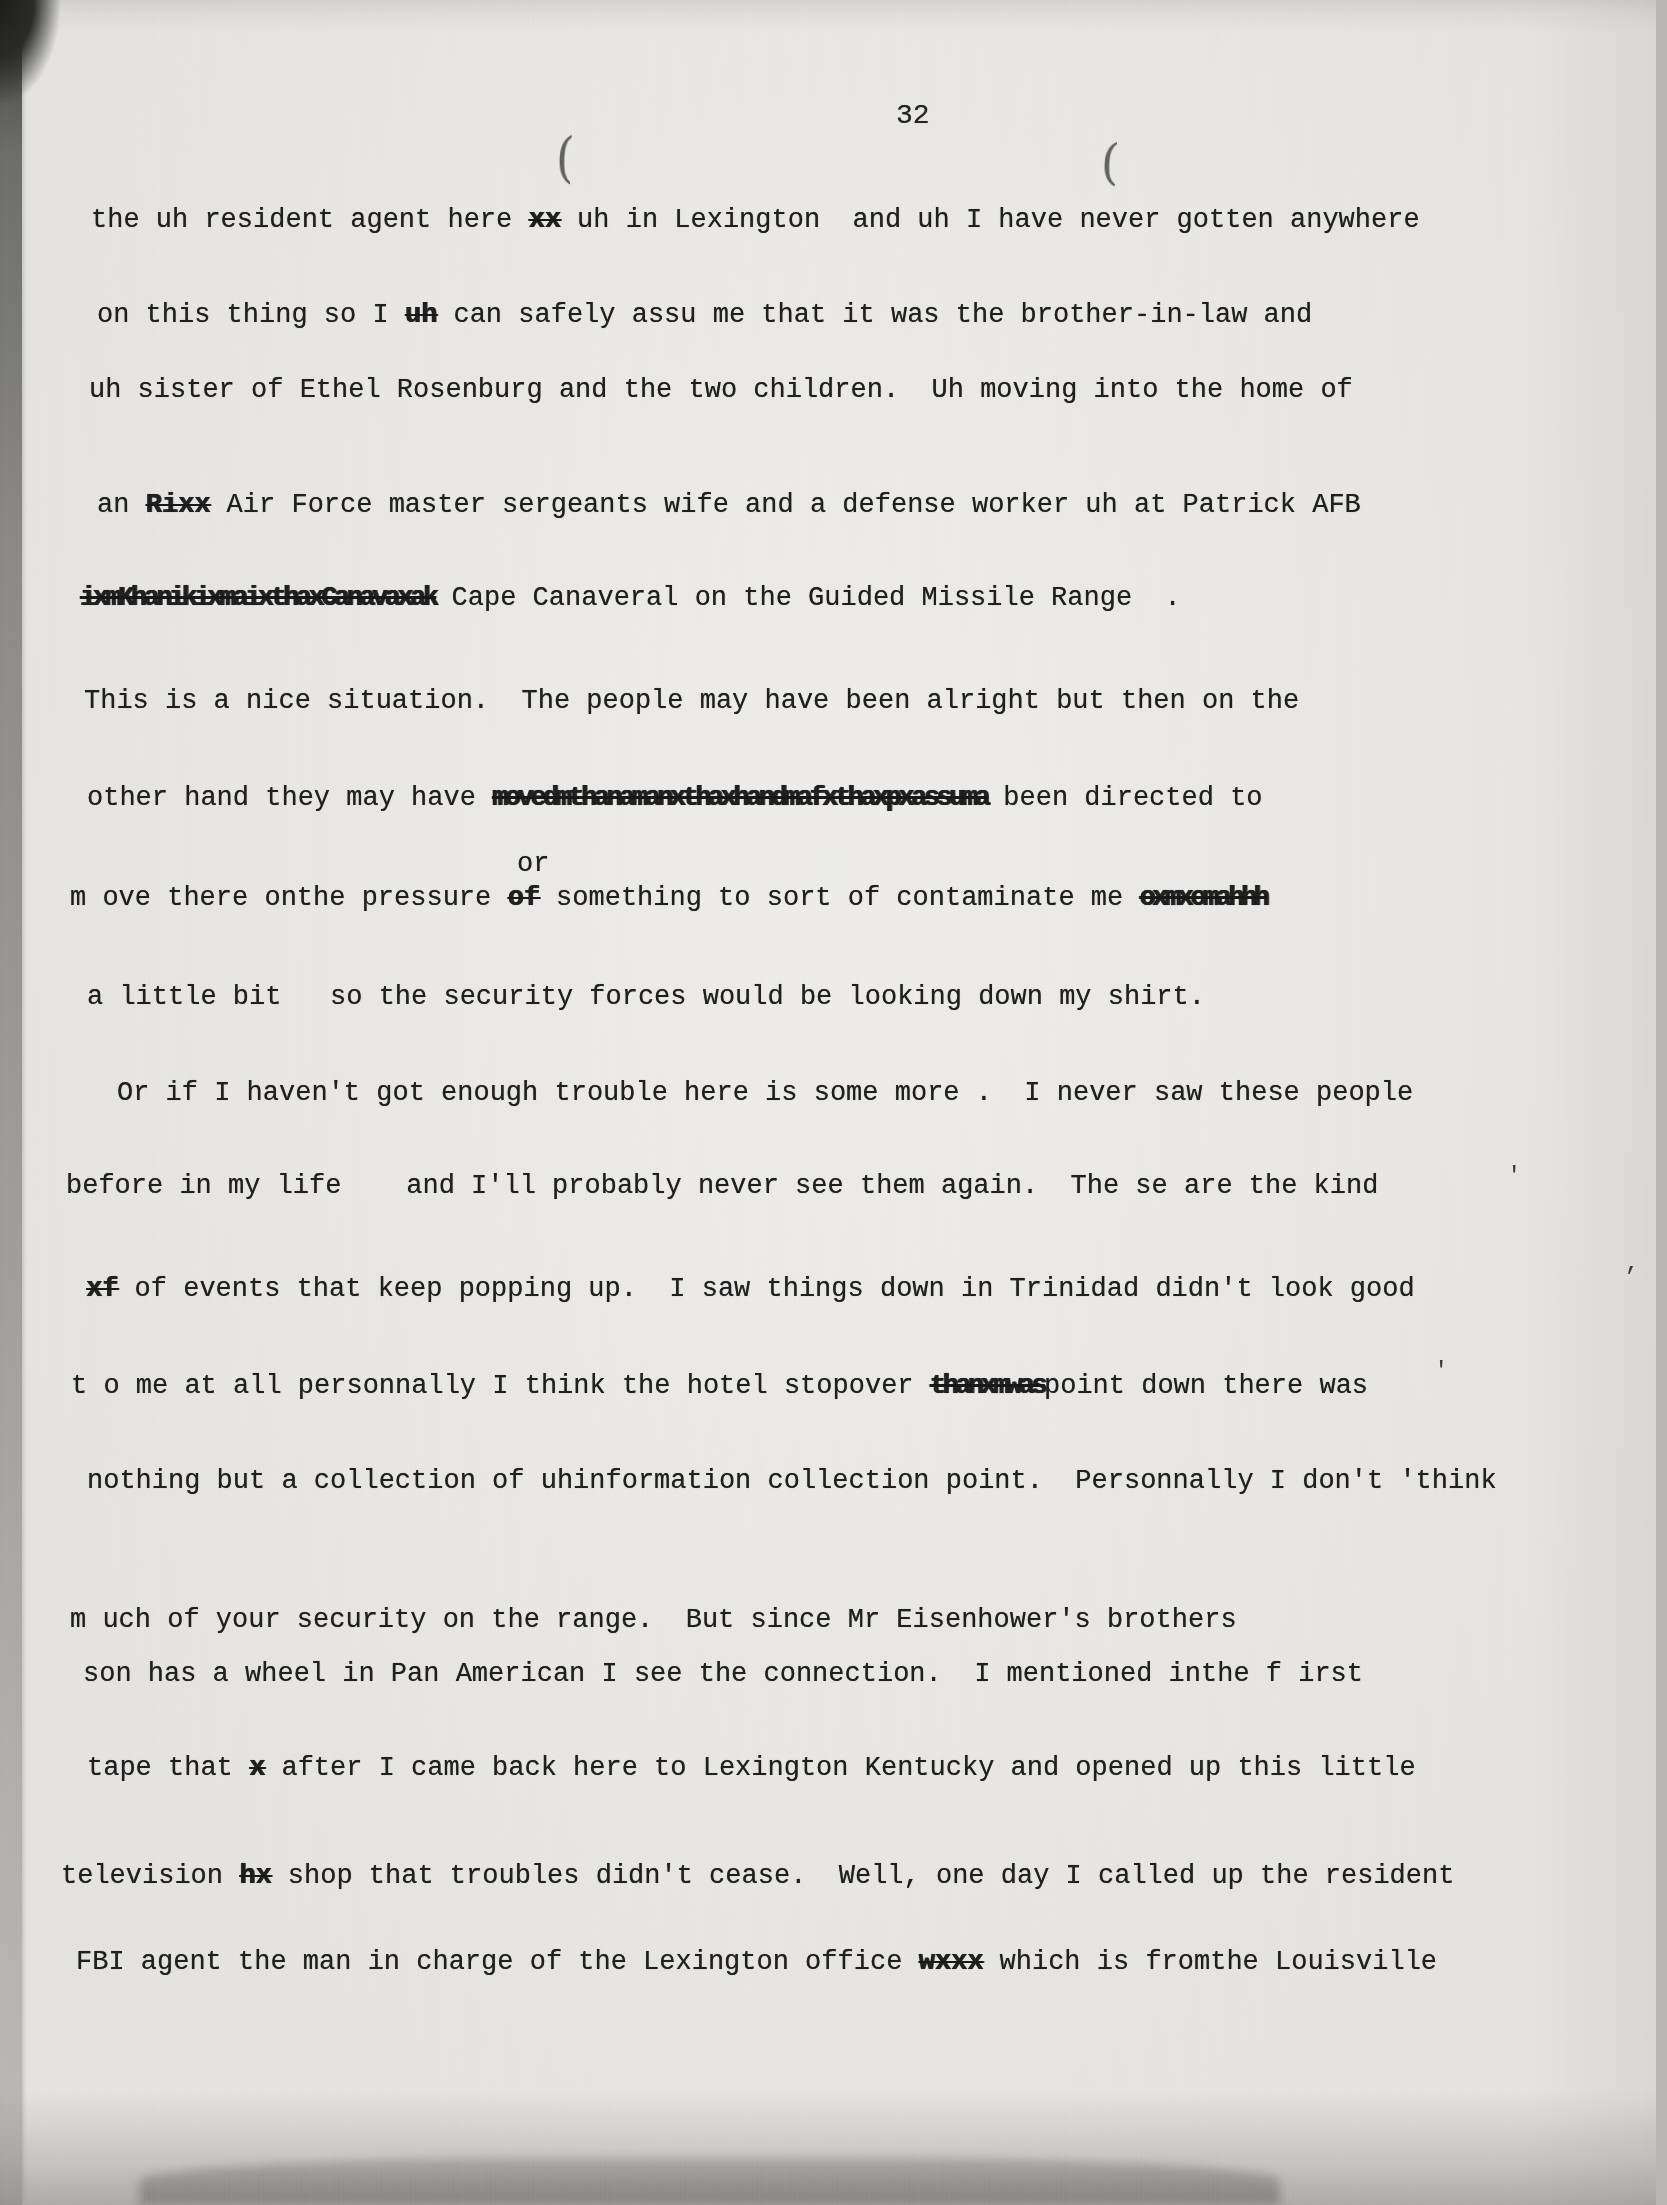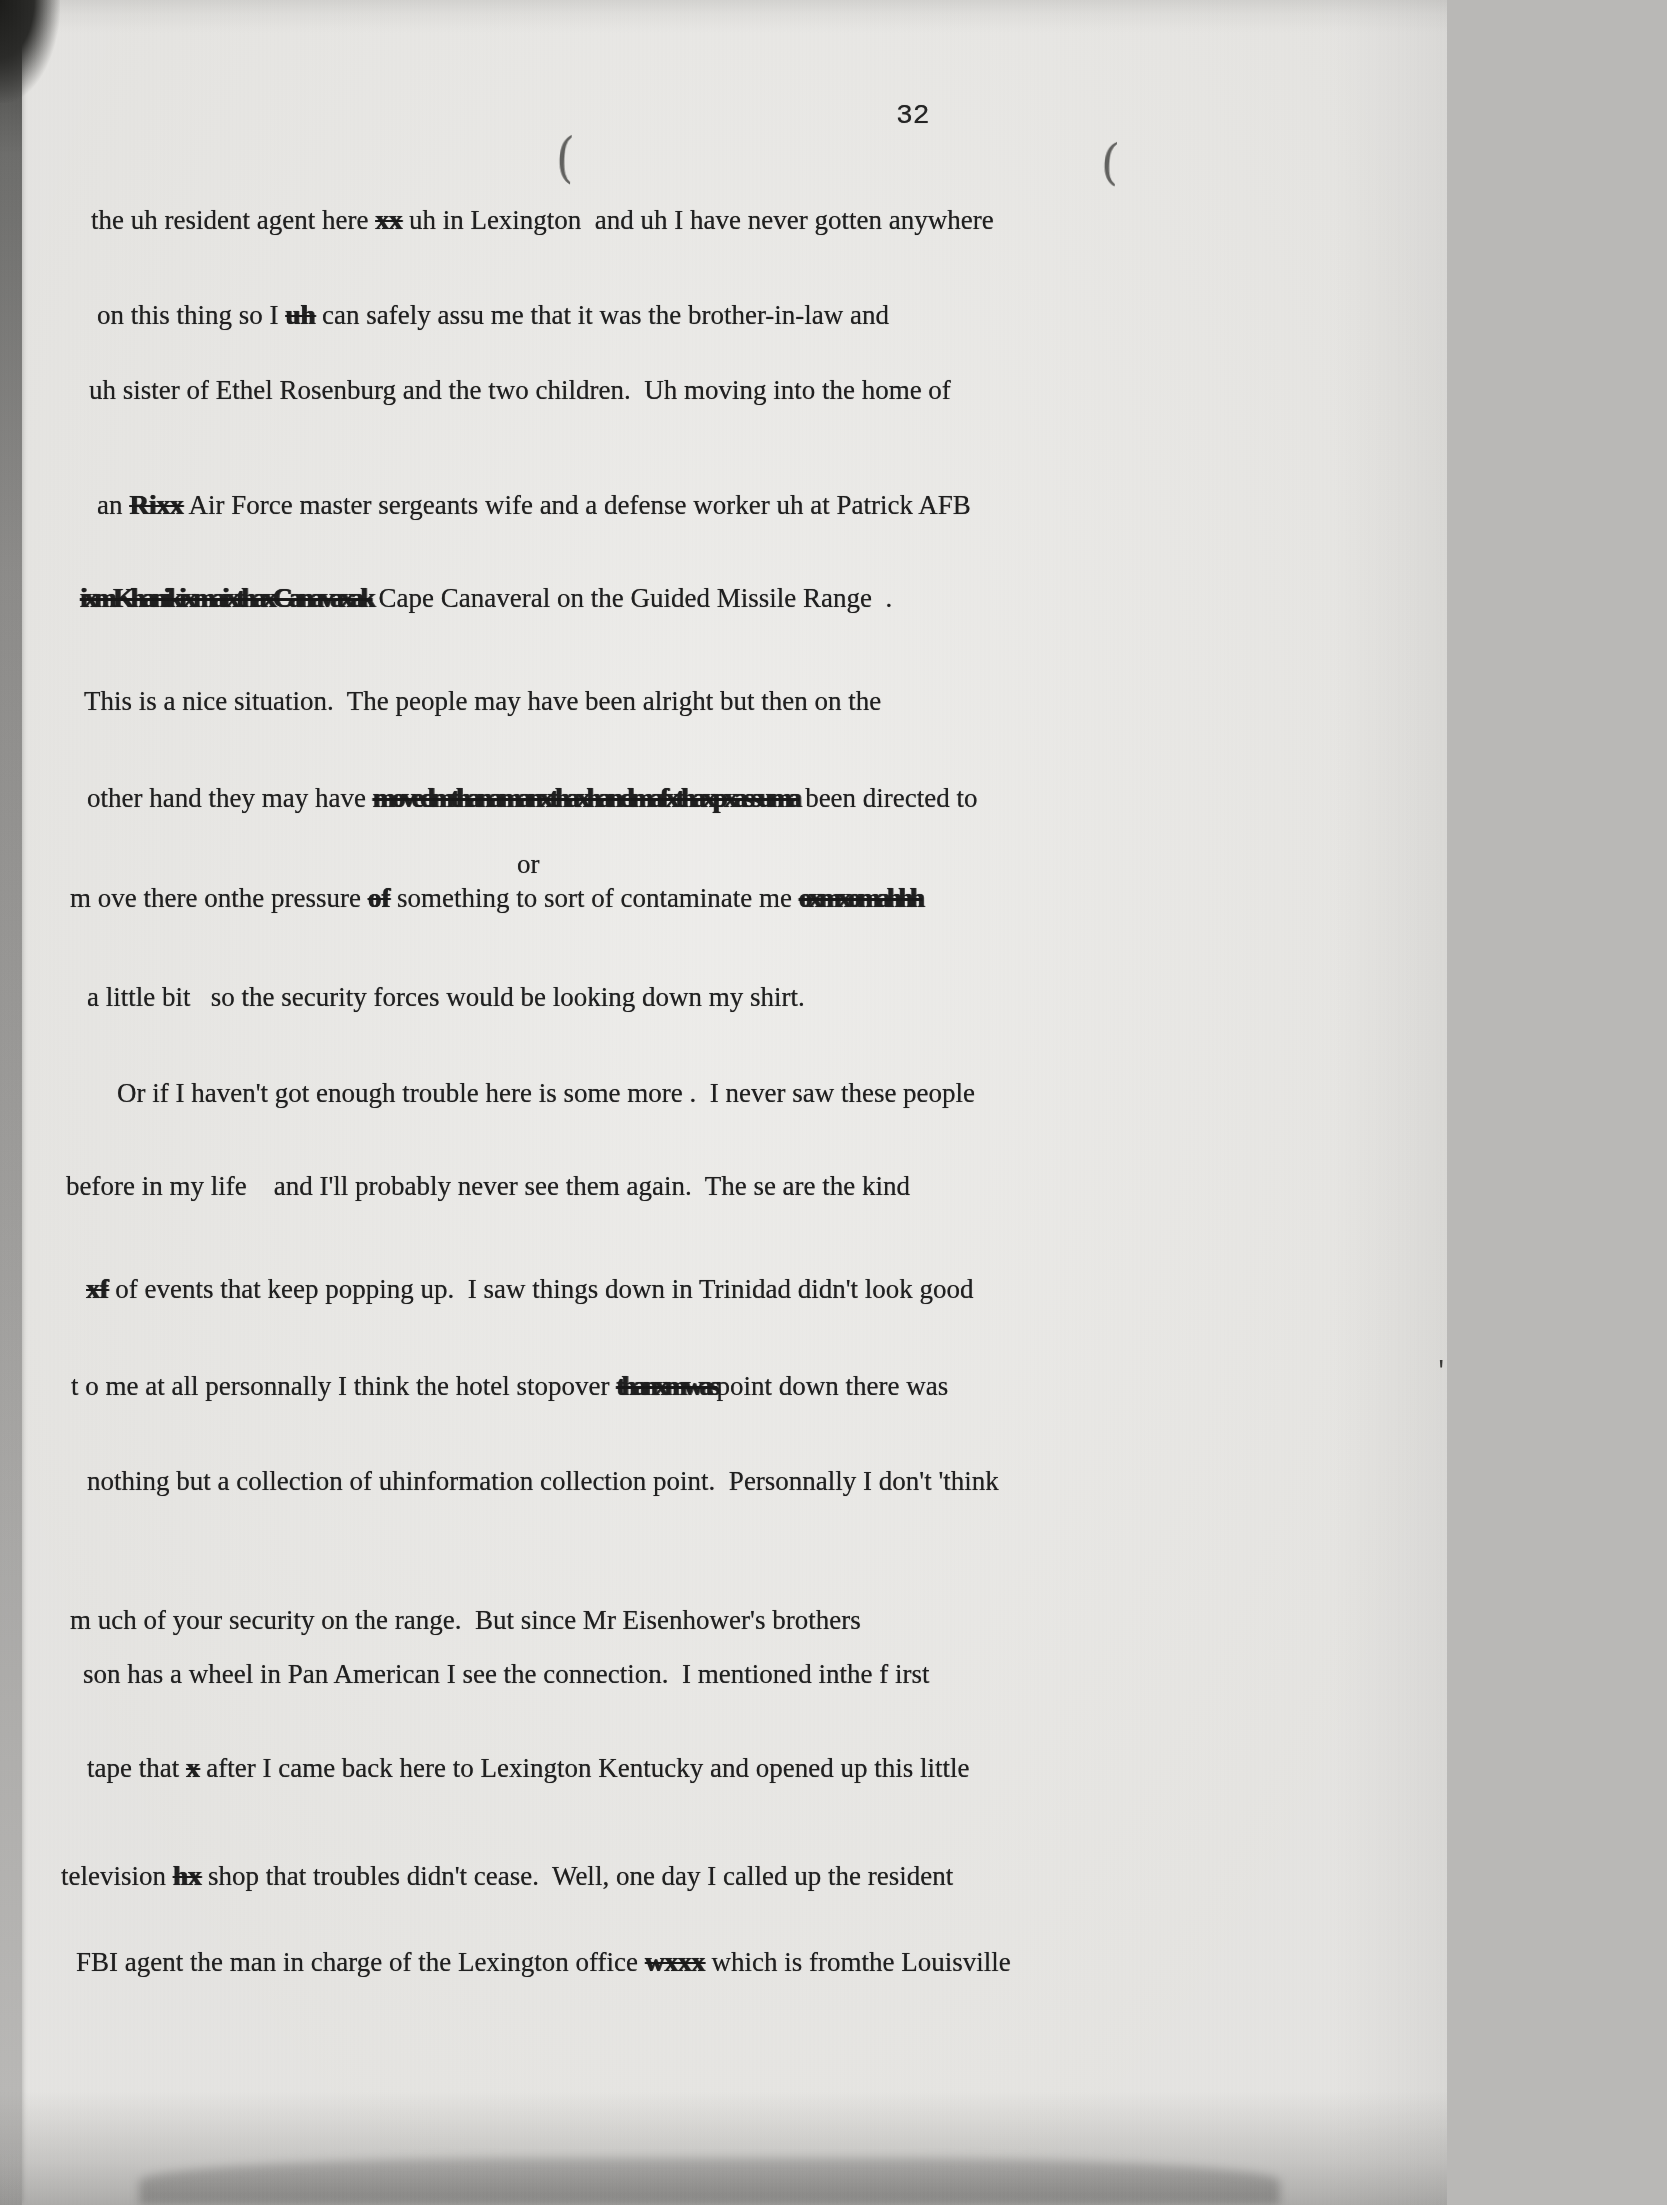--- a/index.html
+++ b/index.html
@@ -1,18 +1,18 @@
 <!DOCTYPE html>
 <html style="font-size:8.7px"><head>
 <meta charset="utf-8">
 <style>
   html,body{margin:0;padding:0;background:#b9b8b6;}
   #scan{
     position:relative;
-    width:1447px;height:2205px;
+    width:1656px;height:2205px;
     background:#e9e8e5;
     overflow:hidden;
     font-family:"Liberation Mono","DejaVu Sans Mono",monospace;
   }
   
   #scan::before{
     content:"";position:absolute;inset:0;pointer-events:none;
     background:
       linear-gradient(180deg, rgba(150,150,148,0.25) 0px, rgba(150,150,148,0.10) 14px, rgba(0,0,0,0) 33px),
       linear-gradient(90deg, rgba(0,0,0,0) 92%, rgba(0,0,0,0.05) 100%),
@@ -41,21 +41,20 @@
     position:absolute;inset:0;pointer-events:none;opacity:.5;
     background:repeating-linear-gradient(90deg, rgba(0,0,0,0.012) 0 1.6px, rgba(255,255,255,0.012) 1.6px 3.8px);
   }
 
   
   .tl{
     position:absolute;white-space:pre;
     font-size:27px;line-height:1;color:#1f1f1f;
     text-shadow:0 0 0.7px rgba(15,15,15,0.65);
     filter:blur(0.2px);
-    font-family:Liberation Serif, serif;
   }
   .xo{ 
     text-decoration:line-through;
     text-decoration-thickness:2.2px;
     text-decoration-color:rgba(25,25,25,0.9);
     font-weight:bold;
     text-shadow:0.9px 0 0 rgba(20,20,20,0.8), 0 0 0.7px rgba(15,15,15,0.7);
   }
   .dn{ 
     letter-spacing:-0.13em;

